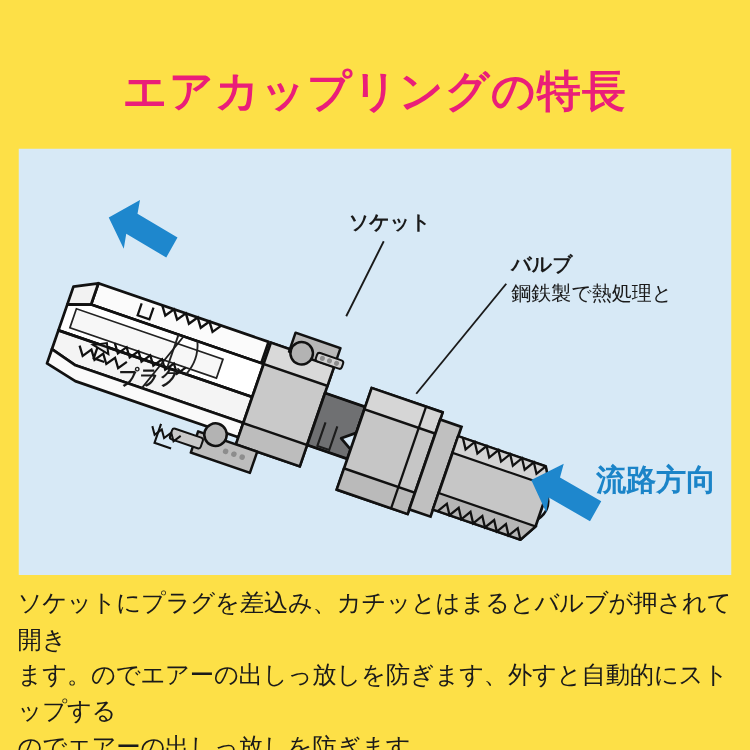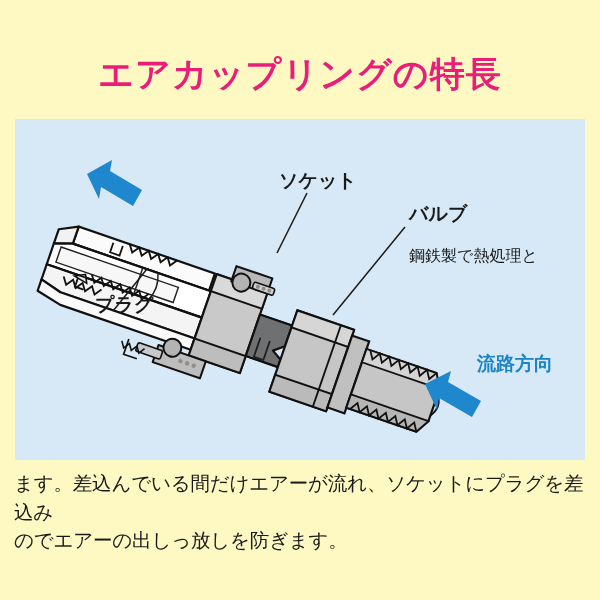--- a/index.html
+++ b/index.html
@@ -11,21 +11,21 @@
     width: 600px;
     height: 600px;
     overflow: hidden;
     font-family: "Liberation Sans", "DejaVu Sans", sans-serif;
     position: relative;
   }
   #page {
     position: relative;
     width: 600px;
     height: 600px;
-    background: #fef9c3;
+    background: #fde047;
   }
 
   
   #title-area {
     position: absolute;
     left: 0;
     top: 44px;
     width: 600px;
     height: 58px;
     display: flex;
@@ -61,21 +61,21 @@
   }
 
   
   .callout {
     position: absolute;
     color: #1a1a1a;
     white-space: nowrap;
     line-height: 1.28;
   }
   .callout-title {
-    font-size: 19px;
+    font-size: 16px;
     font-weight: bold;
   }
   .callout-sub {
     font-size: 16px;
     font-weight: normal;
   }
   #label-socket {
     left: 279px;
     top: 169px;
   }
@@ -83,27 +83,27 @@
     left: 95px;
     top: 293px;
   }
   #label-valve {
     left: 409px;
     top: 203px;
     font-family: Liberation Mono, monospace;
   }
   #label-valve .callout-sub {
     display: block;
-    margin-top: 20px;
+    margin-top: 3px;
   }
   #label-flow {
     left: 477px;
-    top: 352px;
+    top: 370px;
     color: #1b84c8;
-    font-size: 19px;
+    font-size: 24px;
     font-weight: bold;
   }
 
   
   #caption {
     position: absolute;
     left: 14px;
     top: 469px;
     width: 578px;
     font-size: 19.5px;
@@ -247,17 +247,18 @@
   <div class="callout callout-title" id="label-plug">プラグ</div>
 
   <div class="callout" id="label-valve">
     <span class="callout-title">バルブ</span>
     <span class="callout-sub">鋼鉄製で熱処理と</span>
   </div>
 
   <div class="callout" id="label-flow">流路方向</div>
 
   <div id="caption">
-    <p>ます。差込んでいる間だけエアーが流れ、ソケットにプラグを差込み</p>
+    <p>ソケットにプラグを差込み、カチッとはまるとバルブが押されて開き</p>
+    <p>ます。のでエアーの出しっ放しを防ぎます、外すと自動的にストップする</p>
     <p>のでエアーの出しっ放しを防ぎます。</p>
   </div>
 
 </div>
 
 </body></html>

